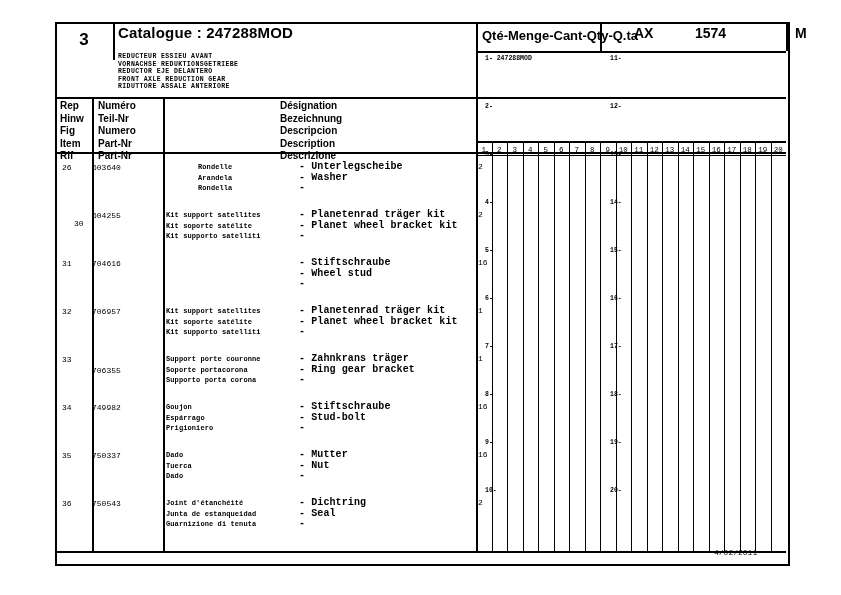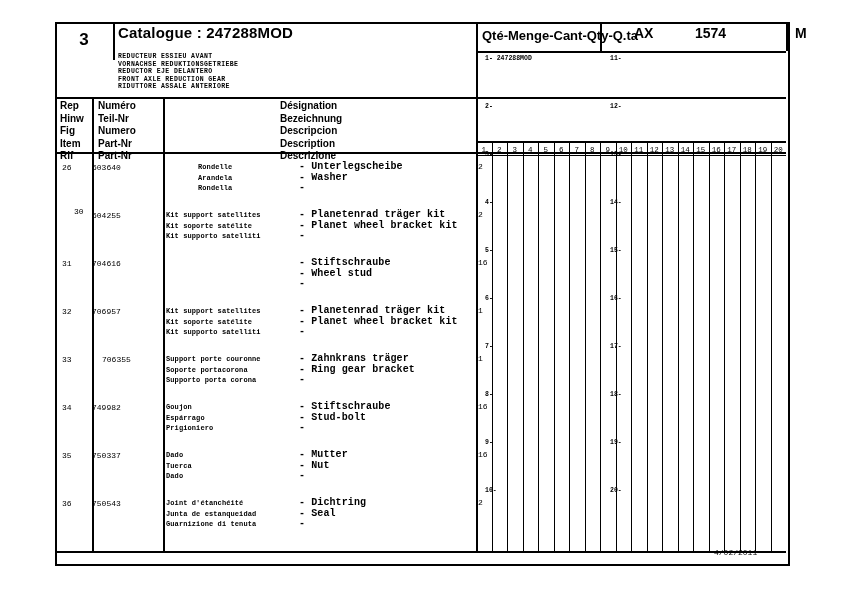--- a/index.html
+++ b/index.html
@@ -192,21 +192,21 @@
           <div>Rondella</div>
         </div>
         <div class="r-desc2" style="top: 3px;">
           <div>- Unterlegscheibe</div>
           <div>- Washer</div>
           <div>-</div>
         </div>
         <div class="r-qty" style="top: 3px;">2</div>
       </div>
       <div class="row">
-        <div class="r-rep" style="top: 0; padding-left: 12px;">30</div>
+        <div class="r-rep" style="top: 12px; padding-left: 12px;">30</div>
         <div class="r-num" style="top: 4px;">604255</div>
         <div class="r-desc" style="top: 3px;">
           <div>Kit support satellites</div>
           <div>Kit soporte satélite</div>
           <div>Kit supporto satelliti</div>
         </div>
         <div class="r-desc2" style="top: 3px;">
           <div>- Planetenrad träger kit</div>
           <div>- Planet wheel bracket kit</div>
           <div>-</div>
@@ -233,21 +233,21 @@
         </div>
         <div class="r-desc2" style="top: 3px;">
           <div>- Planetenrad träger kit</div>
           <div>- Planet wheel bracket kit</div>
           <div>-</div>
         </div>
         <div class="r-qty" style="top: 3px;">1</div>
       </div>
       <div class="row">
         <div class="r-rep" style="top: 4px;">33</div>
-        <div class="r-num" style="top: 4px; padding-left: 10px;">706355</div>
+        <div class="r-num" style="top: 15px;">706355</div>
         <div class="r-desc" style="top: 3px;">
           <div>Support porte couronne</div>
           <div>Soporte portacorona</div>
           <div>Supporto porta corona</div>
         </div>
         <div class="r-desc2" style="top: 3px;">
           <div>- Zahnkrans träger</div>
           <div>- Ring gear bracket</div>
           <div>-</div>
         </div>

